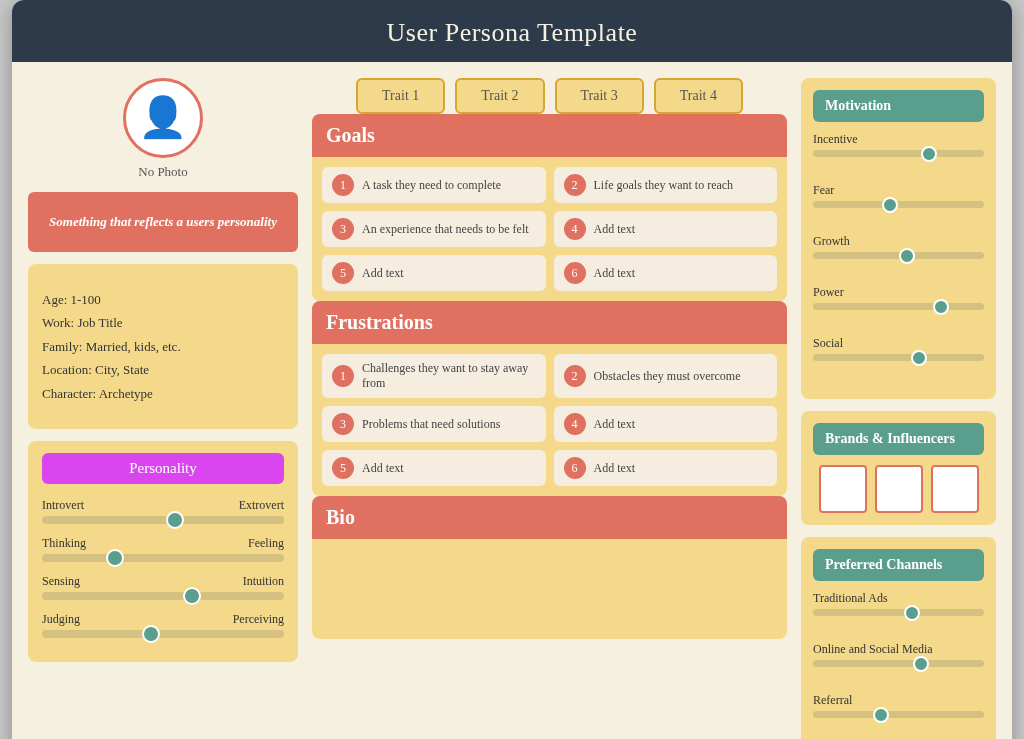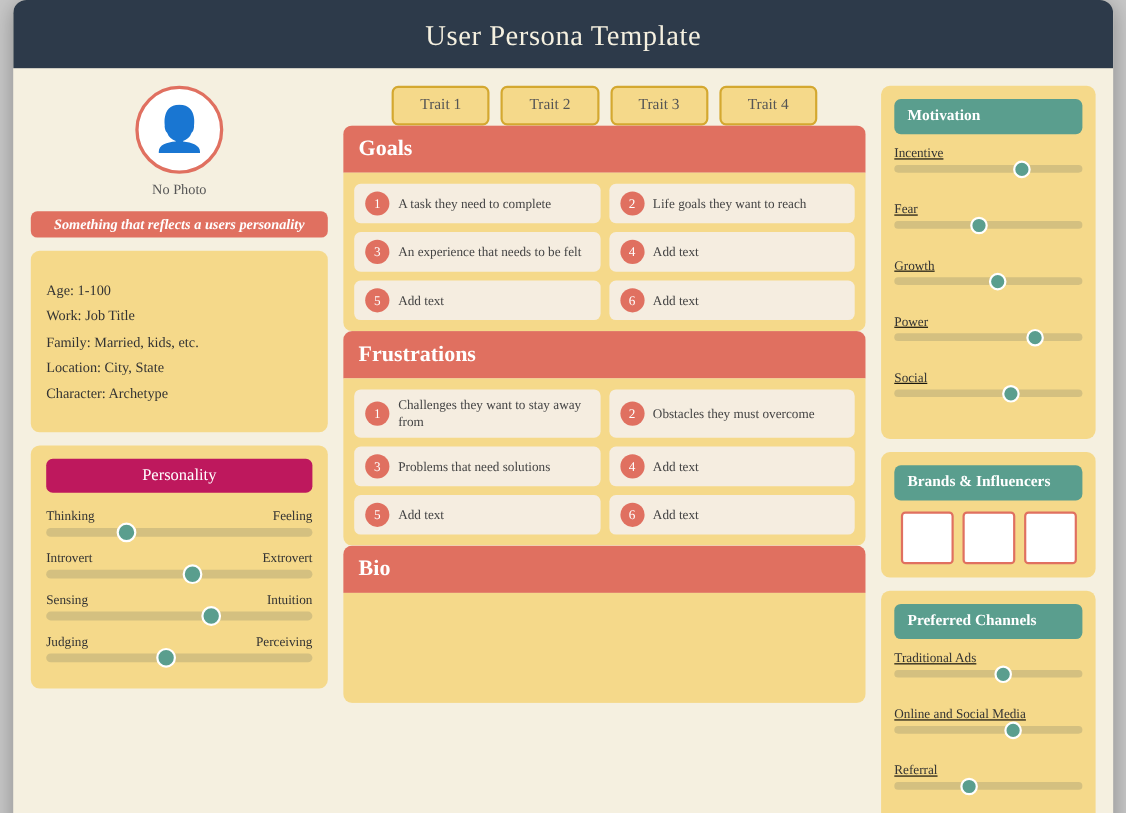--- a/index.html
+++ b/index.html
@@ -61,42 +61,42 @@
       font-size: 40px;
       line-height: 1;
     }
     .no-photo-label {
       font-size: 13px;
       color: #555;
     }
     .tagline-box {
       background: #e07060;
       border-radius: 6px;
-      padding: 4px 12px;
+      padding: 22px 12px;
       font-style: italic;
       font-weight: bold;
       color: #fff;
       font-size: 13px;
       text-align: center;
     }
     .info-box {
       background: #f5d98a;
       border-radius: 8px;
       padding: 24px 14px;
       font-size: 13px;
       color: #333;
       line-height: 1.8;
     }
     .personality-box {
       background: #f5d98a;
       border-radius: 8px;
       padding: 12px 14px;
     }
     .personality-header {
-      background: #be185d;
+      background: #d946ef;
       color: #fff;
       border-radius: 6px;
       text-align: center;
       padding: 7px 0;
       font-size: 15px;
       margin-bottom: 14px;
     }
     .slider-row {
       margin-bottom: 12px;
     }
@@ -209,21 +209,20 @@
       font-weight: bold;
       margin-bottom: 10px;
     }
     .right-box {
       background: #f5d98a;
       border-radius: 8px;
       padding: 12px;
     }
     .motivation-slider-row {
       margin-bottom: 26px;
-      text-decoration: underline;
     }
     .motivation-label {
       font-size: 12px;
       color: #333;
       margin-bottom: 3px;
     }
     .mot-track {
       position: relative;
       height: 7px;
       background: #d4c080;
@@ -279,34 +278,34 @@
         <div>Work: Job Title</div>
         <div>Family: Married, kids, etc.</div>
         <div>Location: City, State</div>
         <div>Character: Archetype</div>
       </div>
       <div class="personality-box">
         <div class="personality-header">Personality</div>
         <div id="personality-sliders">
             <div class="slider-row">
     <div class="slider-labels">
+      <span>Introvert</span>
+      <span>Extrovert</span>
+    </div>
+    <div class="slider-track">
+      <div class="slider-thumb" style="left:55%"></div>
+    </div>
+  </div>
+            <div class="slider-row">
+    <div class="slider-labels">
       <span>Thinking</span>
       <span>Feeling</span>
     </div>
     <div class="slider-track">
       <div class="slider-thumb" style="left:30%"></div>
-    </div>
-  </div>
-            <div class="slider-row">
-    <div class="slider-labels">
-      <span>Introvert</span>
-      <span>Extrovert</span>
-    </div>
-    <div class="slider-track">
-      <div class="slider-thumb" style="left:55%"></div>
     </div>
   </div>
             <div class="slider-row">
     <div class="slider-labels">
       <span>Sensing</span>
       <span>Intuition</span>
     </div>
     <div class="slider-track">
       <div class="slider-thumb" style="left:62%"></div>
     </div>

